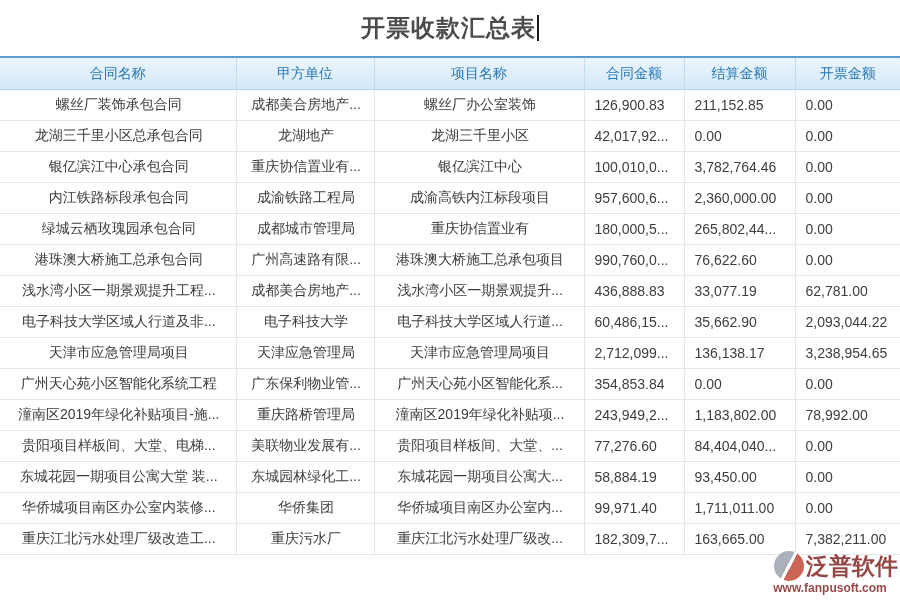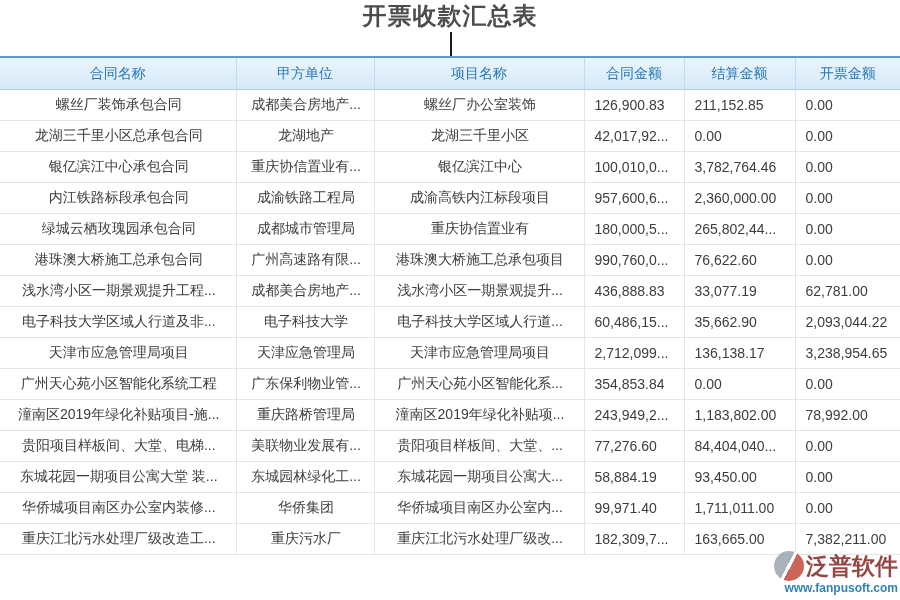--- a/index.html
+++ b/index.html
@@ -15,21 +15,20 @@
     position: relative;
     width: 900px;
     height: 600px;
     overflow: hidden;
   }
   .title-bar {
     height: 56px;
     display: flex;
     align-items: center;
     justify-content: center;
-    flex-direction: column;
   }
   .page-title {
     font-size: 24px;
     font-weight: bold;
     color: #4c4c4c;
     letter-spacing: 1px;
     white-space: nowrap;
   }
   .text-cursor {
     display: inline-block;
@@ -102,22 +101,23 @@
   .wm-brand {
     font-size: 23px;
     font-weight: bold;
     color: #7f1d1d;
     white-space: nowrap;
   }
   .wm-url {
     margin-top: 1px;
     font-size: 12px;
     font-weight: bold;
-    color: #0369a1;
-    white-space: nowrap;
+    color: #7f1d1d;
+    white-space: nowrap;
+    text-align: center;
   }
 </style>
 </head>
 <body>
 
 <div class="page">
 
   <div class="title-bar">
     <span class="page-title">开票收款汇总表</span>
       <span class="text-cursor"></span>

